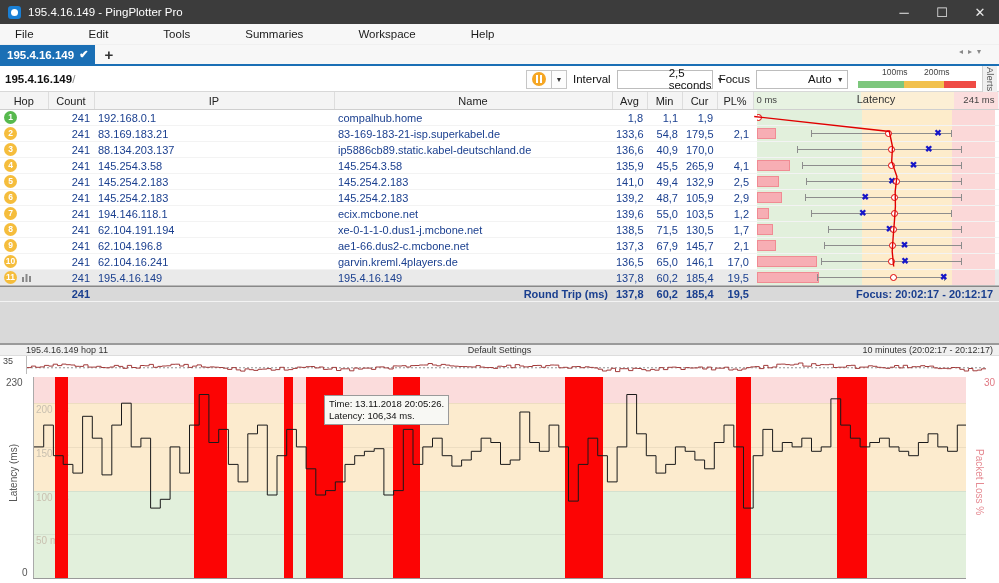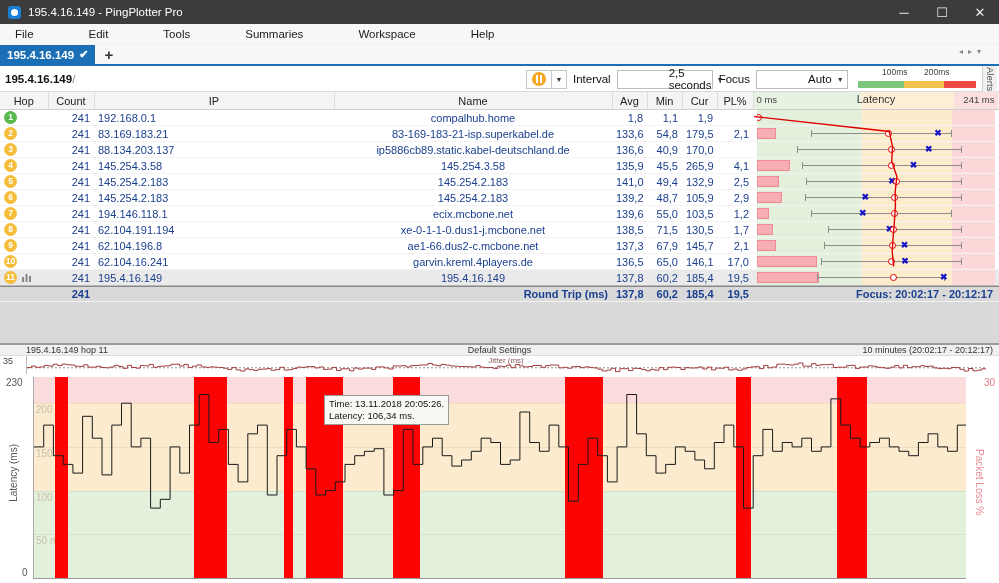--- a/index.html
+++ b/index.html
@@ -130,21 +130,21 @@
     font-size: 11px; font-weight: normal; color: #222; height: 17px; padding: 0;
   }
   table.hops td {
     font-size: 11px; color: #1a3f8f; height: 15px; padding: 0 4px;
     border-bottom: 1px solid #f3f3f3; white-space: nowrap; overflow: hidden;
   }
   tr.hoprow.sel td { background: #eaeaea; border-top: 1px solid #b8b8b8; border-bottom: 1px solid #b8b8b8; margin-left: 32px; }
   td.c-hop { width: 48px; text-align: left; padding-left: 6px; position: relative; }
   td.c-count { width: 46px; text-align: right; color: #1a3f8f; }
   td.c-ip { width: 240px; text-align: left; padding-left: 8px; }
-  td.c-name { width: 278px; text-align: center; padding-left: 4px; }
+  td.c-name { width: 278px; text-align: left; padding-left: 4px; }
   td.c-num { width: 35px; text-align: right; }
   td.c-pl { width: 36px; text-align: right; }
   .hopbadge {
     display: inline-block; width: 13px; height: 13px; border-radius: 50%;
     color: #fff; font-size: 8.5px; line-height: 13px; text-align: center;
     font-weight: bold; vertical-align: middle;
   }
   .barsicon { display: inline-block; margin-left: 5px; vertical-align: middle; }
 
   
@@ -588,21 +588,20 @@
   </div>
 
   <div class="jitterwrap">
     <div class="jitterbar">
       <span class="jb-left">195.4.16.149 hop 11</span>
       <span class="jb-mid">Default Settings</span>
       <span class="jb-right">10 minutes (20:02:17 - 20:12:17)</span>
     </div>
     <div class="jitterplot">
       <span class="jp-ylabel">35</span>
-      <span class="jp-title">Jitter (ms)</span>
       <svg id="jittersvg" width="959" height="19" style="position:absolute;left:0;top:0">
           <line x1="0" x2="959" y1="11.78" y2="11.78" stroke="#777" stroke-width="0.8" stroke-dasharray="2,2"></line>
           <path d="M0.0,11.6L4.4,11.6L4.4,10.1L8.7,10.1L8.7,11.3L13.1,11.3L13.1,10.9L17.4,10.9L17.4,9.4L21.8,9.4L21.8,10.1L26.2,10.1L26.2,8.2L30.5,8.2L30.5,9.6L34.9,9.6L34.9,8.1L39.2,8.1L39.2,8.7L43.6,8.7L43.6,9.0L48.0,9.0L48.0,10.3L52.3,10.3L52.3,10.4L56.7,10.4L56.7,8.8L61.0,8.8L61.0,11.1L65.4,11.1L65.4,11.1L69.7,11.1L69.7,10.3L74.1,10.3L74.1,11.5L78.5,11.5L78.5,11.8L82.8,11.8L82.8,11.0L87.2,11.0L87.2,9.4L91.5,9.4L91.5,10.4L95.9,10.4L95.9,12.3L100.3,12.3L100.3,9.4L104.6,9.4L104.6,11.5L109.0,11.5L109.0,12.1L113.3,12.1L113.3,9.5L117.7,9.5L117.7,9.8L122.1,9.8L122.1,8.4L126.4,8.4L126.4,11.3L130.8,11.3L130.8,10.4L135.1,10.4L135.1,10.0L139.5,10.0L139.5,9.8L143.9,9.8L143.9,8.3L148.2,8.3L148.2,8.2L152.6,8.2L152.6,10.0L156.9,10.0L156.9,8.4L161.3,8.4L161.3,11.4L165.6,11.4L165.6,10.1L170.0,10.1L170.0,8.9L174.4,8.9L174.4,10.9L178.7,10.9L178.7,11.3L183.1,11.3L183.1,10.9L187.4,10.9L187.4,11.2L191.8,11.2L191.8,11.5L196.2,11.5L196.2,12.2L200.5,12.2L200.5,13.4L204.9,13.4L204.9,11.6L209.2,11.6L209.2,13.9L213.6,13.9L213.6,15.1L218.0,15.1L218.0,12.9L222.3,12.9L222.3,13.7L226.7,13.7L226.7,14.4L231.0,14.4L231.0,13.3L235.4,13.3L235.4,13.1L239.8,13.1L239.8,12.6L244.1,12.6L244.1,14.2L248.5,14.2L248.5,13.6L252.8,13.6L252.8,11.3L257.2,11.3L257.2,14.1L261.5,14.1L261.5,13.6L265.9,13.6L265.9,12.4L270.3,12.4L270.3,11.1L274.6,11.1L274.6,11.4L279.0,11.4L279.0,10.7L283.3,10.7L283.3,10.5L287.7,10.5L287.7,11.9L292.1,11.9L292.1,11.0L296.4,11.0L296.4,13.4L300.8,13.4L300.8,13.1L305.1,13.1L305.1,11.4L309.5,11.4L309.5,14.5L313.9,14.5L313.9,12.8L318.2,12.8L318.2,12.8L322.6,12.8L322.6,14.8L326.9,14.8L326.9,12.0L331.3,12.0L331.3,13.1L335.7,13.1L335.7,12.1L340.0,12.1L340.0,12.1L344.4,12.1L344.4,13.4L348.7,13.4L348.7,11.0L353.1,11.0L353.1,10.9L357.4,10.9L357.4,11.9L361.8,11.9L361.8,13.0L366.2,13.0L366.2,9.9L370.5,9.9L370.5,10.0L374.9,10.0L374.9,9.7L379.2,9.7L379.2,11.0L383.6,11.0L383.6,9.6L388.0,9.6L388.0,9.5L392.3,9.5L392.3,9.0L396.7,9.0L396.7,9.0L401.0,9.0L401.0,7.5L405.4,7.5L405.4,9.0L409.8,9.0L409.8,9.8L414.1,9.8L414.1,8.4L418.5,8.4L418.5,9.1L422.8,9.1L422.8,9.9L427.2,9.9L427.2,10.2L431.6,10.2L431.6,10.5L435.9,10.5L435.9,10.6L440.3,10.6L440.3,10.8L444.6,10.8L444.6,11.0L449.0,11.0L449.0,9.6L453.3,9.6L453.3,11.1L457.7,11.1L457.7,11.6L462.1,11.6L462.1,11.5L466.4,11.5L466.4,12.4L470.8,12.4L470.8,10.2L475.1,10.2L475.1,10.6L479.5,10.6L479.5,9.2L483.9,9.2L483.9,11.7L488.2,11.7L488.2,8.6L492.6,8.6L492.6,10.0L496.9,10.0L496.9,10.9L501.3,10.9L501.3,10.5L505.7,10.5L505.7,9.5L510.0,9.5L510.0,9.4L514.4,9.4L514.4,11.3L518.7,11.3L518.7,9.6L523.1,9.6L523.1,9.0L527.5,9.0L527.5,9.1L531.8,9.1L531.8,11.8L536.2,11.8L536.2,11.3L540.5,11.3L540.5,12.2L544.9,12.2L544.9,10.7L549.2,10.7L549.2,10.5L553.6,10.5L553.6,11.7L558.0,11.7L558.0,10.8L562.3,10.8L562.3,11.4L566.7,11.4L566.7,11.9L571.0,11.9L571.0,13.2L575.4,13.2L575.4,15.0L579.8,15.0L579.8,14.1L584.1,14.1L584.1,12.3L588.5,12.3L588.5,15.6L592.8,15.6L592.8,12.7L597.2,12.7L597.2,12.7L601.6,12.7L601.6,14.6L605.9,14.6L605.9,12.3L610.3,12.3L610.3,12.5L614.6,12.5L614.6,13.6L619.0,13.6L619.0,14.8L623.4,14.8L623.4,13.4L627.7,13.4L627.7,14.2L632.1,14.2L632.1,11.6L636.4,11.6L636.4,13.6L640.8,13.6L640.8,11.3L645.1,11.3L645.1,11.1L649.5,11.1L649.5,11.5L653.9,11.5L653.9,13.5L658.2,13.5L658.2,11.6L662.6,11.6L662.6,12.0L666.9,12.0L666.9,11.9L671.3,11.9L671.3,11.0L675.7,11.0L675.7,13.0L680.0,13.0L680.0,11.1L684.4,11.1L684.4,13.9L688.7,13.9L688.7,12.1L693.1,12.1L693.1,12.2L697.5,12.2L697.5,11.2L701.8,11.2L701.8,14.0L706.2,14.0L706.2,13.1L710.5,13.1L710.5,14.3L714.9,14.3L714.9,13.0L719.3,13.0L719.3,11.6L723.6,11.6L723.6,10.9L728.0,10.9L728.0,10.6L732.3,10.6L732.3,12.6L736.7,12.6L736.7,9.4L741.0,9.4L741.0,11.8L745.4,11.8L745.4,11.0L749.8,11.0L749.8,8.2L754.1,8.2L754.1,8.1L758.5,8.1L758.5,8.6L762.8,8.6L762.8,9.0L767.2,9.0L767.2,8.2L771.6,8.2L771.6,7.0L775.9,7.0L775.9,10.1L780.3,10.1L780.3,10.2L784.6,10.2L784.6,7.7L789.0,7.7L789.0,9.4L793.4,9.4L793.4,8.6L797.7,8.6L797.7,8.7L802.1,8.7L802.1,8.3L806.4,8.3L806.4,11.5L810.8,11.5L810.8,11.2L815.2,11.2L815.2,11.2L819.5,11.2L819.5,9.6L823.9,9.6L823.9,9.3L828.2,9.3L828.2,12.4L832.6,12.4L832.6,11.1L836.9,11.1L836.9,11.1L841.3,11.1L841.3,9.8L845.7,9.8L845.7,10.3L850.0,10.3L850.0,11.3L854.4,11.3L854.4,11.7L858.7,11.7L858.7,12.3L863.1,12.3L863.1,11.2L867.5,11.2L867.5,9.5L871.8,9.5L871.8,11.9L876.2,11.9L876.2,9.3L880.5,9.3L880.5,11.7L884.9,11.7L884.9,10.7L889.3,10.7L889.3,10.7L893.6,10.7L893.6,9.7L898.0,9.7L898.0,10.5L902.3,10.5L902.3,10.1L906.7,10.1L906.7,11.9L911.1,11.9L911.1,12.6L915.4,12.6L915.4,12.3L919.8,12.3L919.8,12.7L924.1,12.7L924.1,11.5L928.5,11.5L928.5,11.6L932.8,11.6L932.8,13.3L937.2,13.3L937.2,15.0L941.6,15.0L941.6,12.5L945.9,12.5L945.9,14.8L950.3,14.8L950.3,14.1L954.6,14.1L954.6,12.8L959.0,12.8" fill="none" stroke="#a33c3c" stroke-width="1"></path>
         </svg>
     </div>
   </div>
 
   <div class="graphwrap">
     <div class="gy-max">230</div>
     <div class="gy-min">0</div>

